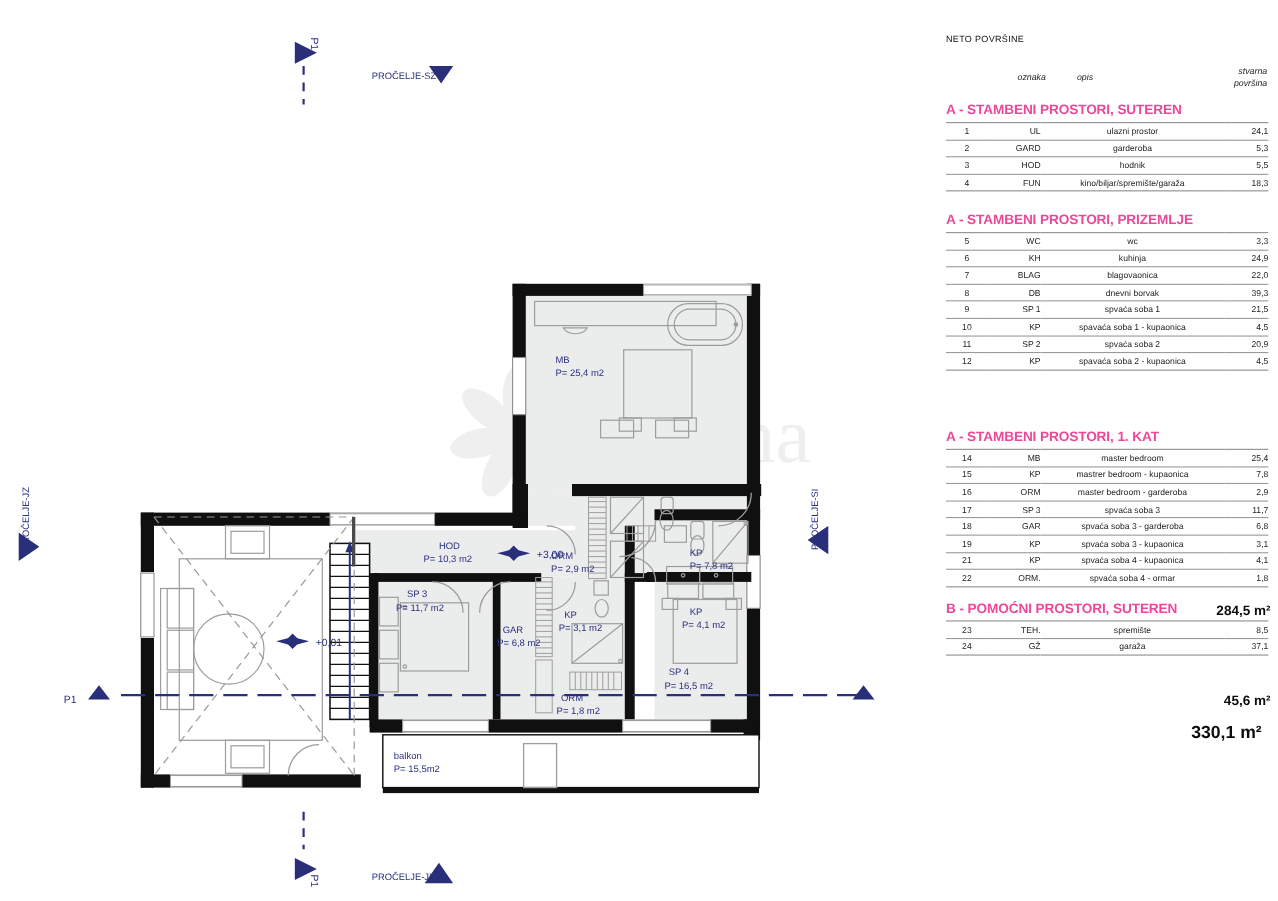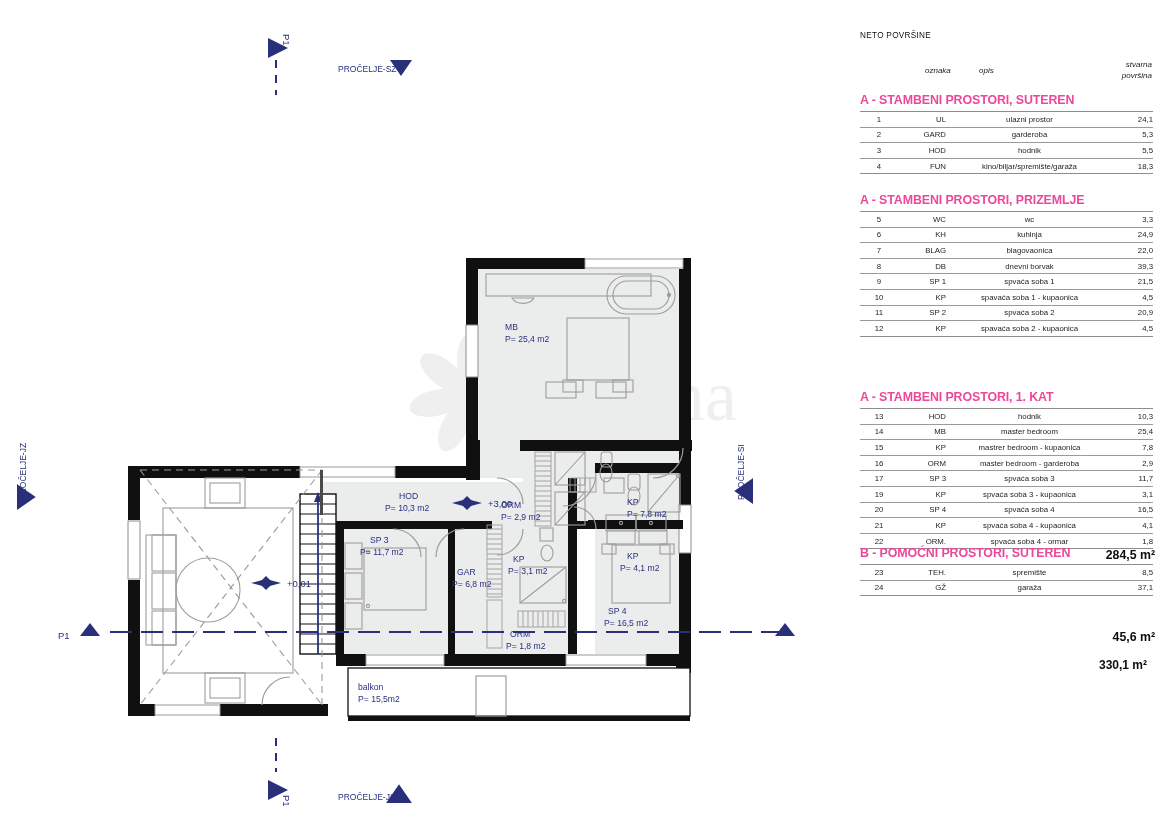--- a/index.html
+++ b/index.html
@@ -34,21 +34,21 @@
   table.areas td{font-size:7.8px;color:#242424;border-bottom:.8px solid #9a9a9a;
                  padding:0;vertical-align:middle;}
   table.areas tr:first-child td{border-top:1.9px solid #8d8d8d;}
   table.areas tr:last-child td{border-bottom:1.9px solid #8d8d8d;}
   td.c-no{width:38px;text-align:center;padding-left:12px;}
   td.c-ozn{width:48px;text-align:right;padding-left:6px;}
   td.c-opis{text-align:center;}
   td.c-area{width:40px;text-align:right;padding-right:8px;}
 
   .subtotal{position:absolute;right:0;font-size:12.3px;font-weight:bold;color:#0d0d0d;}
-  .grandtotal{position:absolute;right:8px;font-size:12px;font-weight:bold;color:#0d0d0d;}
+  .grandtotal{position:absolute;right:8px;font-size:16px;font-weight:bold;color:#0d0d0d;}
 </style>
 </head>
 <body>
 
 <div id="drawing">
 <svg width="840" height="819" viewBox="0 0 840 819">
 
   <g opacity="0.09">
     <g transform="translate(470,300)" fill="#555">
       <circle cx="0" cy="95" r="11"></circle>
@@ -505,26 +505,20 @@
             <td class="c-area">4,5</td>
           </tr>
     </tbody>
       </table>
   </div>
 
   <div class="grp" style="top:357px;margin-top:33px;">
     <div class="grp-h">A - STAMBENI PROSTORI, 1. KAT</div>
     <table class="areas">
       <tbody>
-          <tr>
-            <td class="c-no">13</td>
-            <td class="c-ozn">HOD</td>
-            <td class="c-opis">hodnik</td>
-            <td class="c-area">10,3</td>
-          </tr>
       <tr>
             <td class="c-no">14</td>
             <td class="c-ozn">MB</td>
             <td class="c-opis">master bedroom</td>
             <td class="c-area">25,4</td>
           </tr>
       <tr>
             <td class="c-no">15</td>
             <td class="c-ozn">KP</td>
             <td class="c-opis">mastrer bedroom - kupaonica</td>
@@ -536,30 +530,30 @@
             <td class="c-opis">master bedroom - garderoba</td>
             <td class="c-area">2,9</td>
           </tr>
       <tr>
             <td class="c-no">17</td>
             <td class="c-ozn">SP 3</td>
             <td class="c-opis">spvaća soba 3</td>
             <td class="c-area">11,7</td>
           </tr>
       <tr>
+            <td class="c-no">18</td>
+            <td class="c-ozn">GAR</td>
+            <td class="c-opis">spvaća soba 3 - garderoba</td>
+            <td class="c-area">6,8</td>
+          </tr>
+      <tr>
             <td class="c-no">19</td>
             <td class="c-ozn">KP</td>
             <td class="c-opis">spvaća soba 3 - kupaonica</td>
             <td class="c-area">3,1</td>
-          </tr>
-      <tr>
-            <td class="c-no">20</td>
-            <td class="c-ozn">SP 4</td>
-            <td class="c-opis">spvaća soba 4</td>
-            <td class="c-area">16,5</td>
           </tr>
       <tr>
             <td class="c-no">21</td>
             <td class="c-ozn">KP</td>
             <td class="c-opis">spvaća soba 4 - kupaonica</td>
             <td class="c-area">4,1</td>
           </tr>
       <tr>
             <td class="c-no">22</td>
             <td class="c-ozn">ORM.</td>

